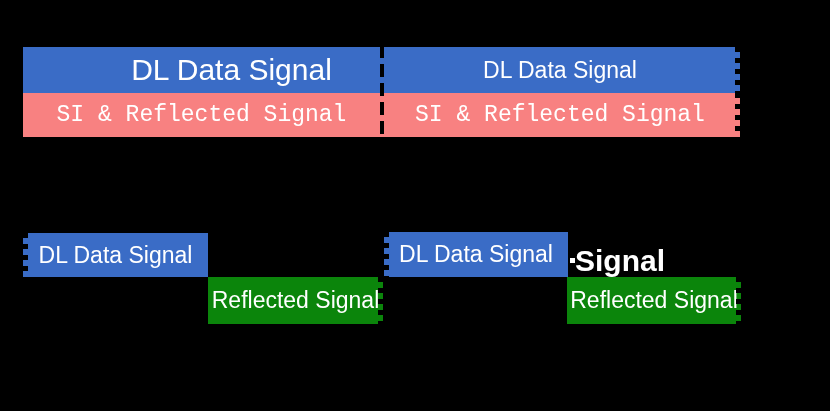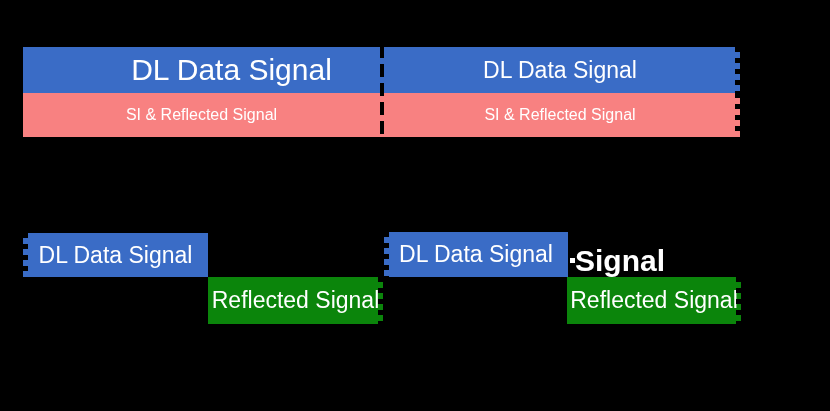--- a/index.html
+++ b/index.html
@@ -39,21 +39,21 @@
     position: absolute;
     top: 0; height: 100%;
     display: flex;
     align-items: center;
     justify-content: center;
   }
   .fd-half.h1 { left: 0; width: 357px; }
   .fd-half.h2 { left: 357px; width: 360px; }
   .fd-blue .h1 .bar-label { font-size: 30px; transform: translateX(30px); }
   .fd-blue .h2 .bar-label { font-size: 23px; }
-  .fd-pink .bar-label { font-size: 16px; }
+  .fd-pink .bar-label { font-size: 23px; font-family: Liberation Mono, monospace; }
   
   .divider {
     position: absolute;
     left: 380px; top: 45px;
     width: 4px; height: 92px;
     background: repeating-linear-gradient(to bottom, #000000 0 13px, rgba(0,0,0,0) 13px 19px);
   }
   
   .hd-blue-a {
     left: 23px; top: 233px; width: 185px; height: 44px;

